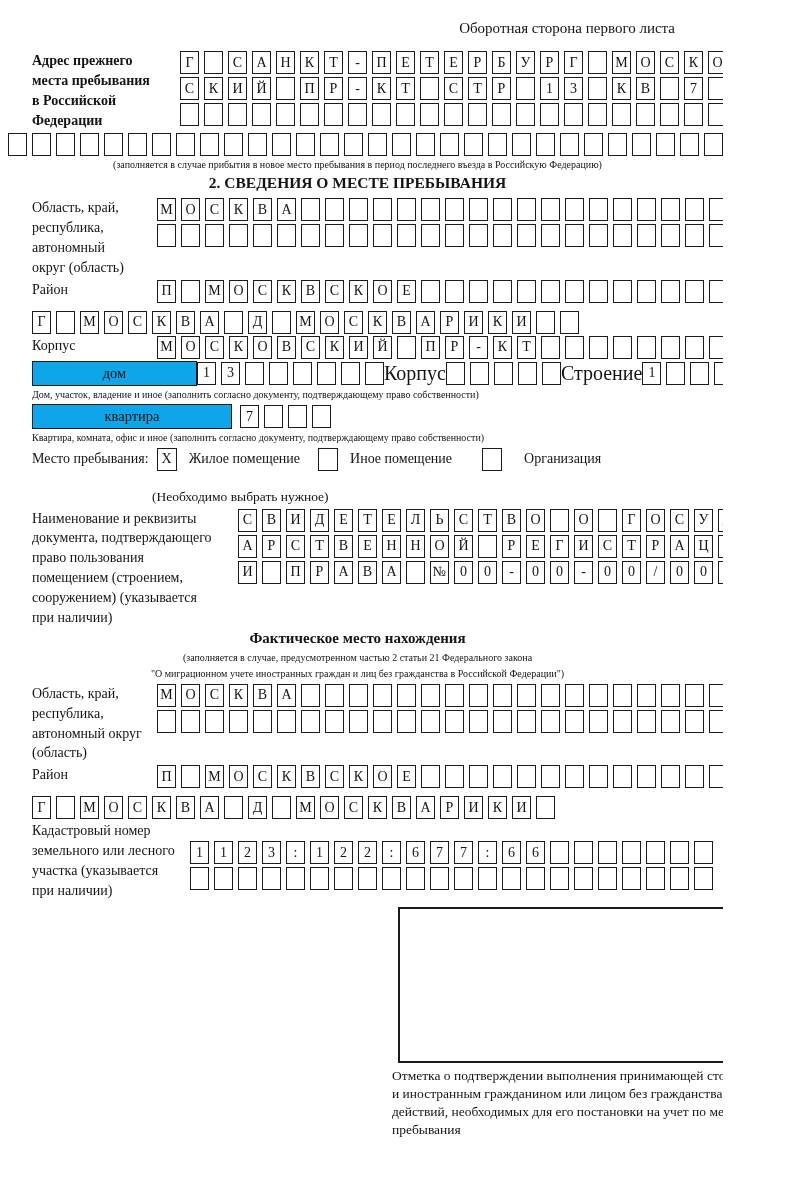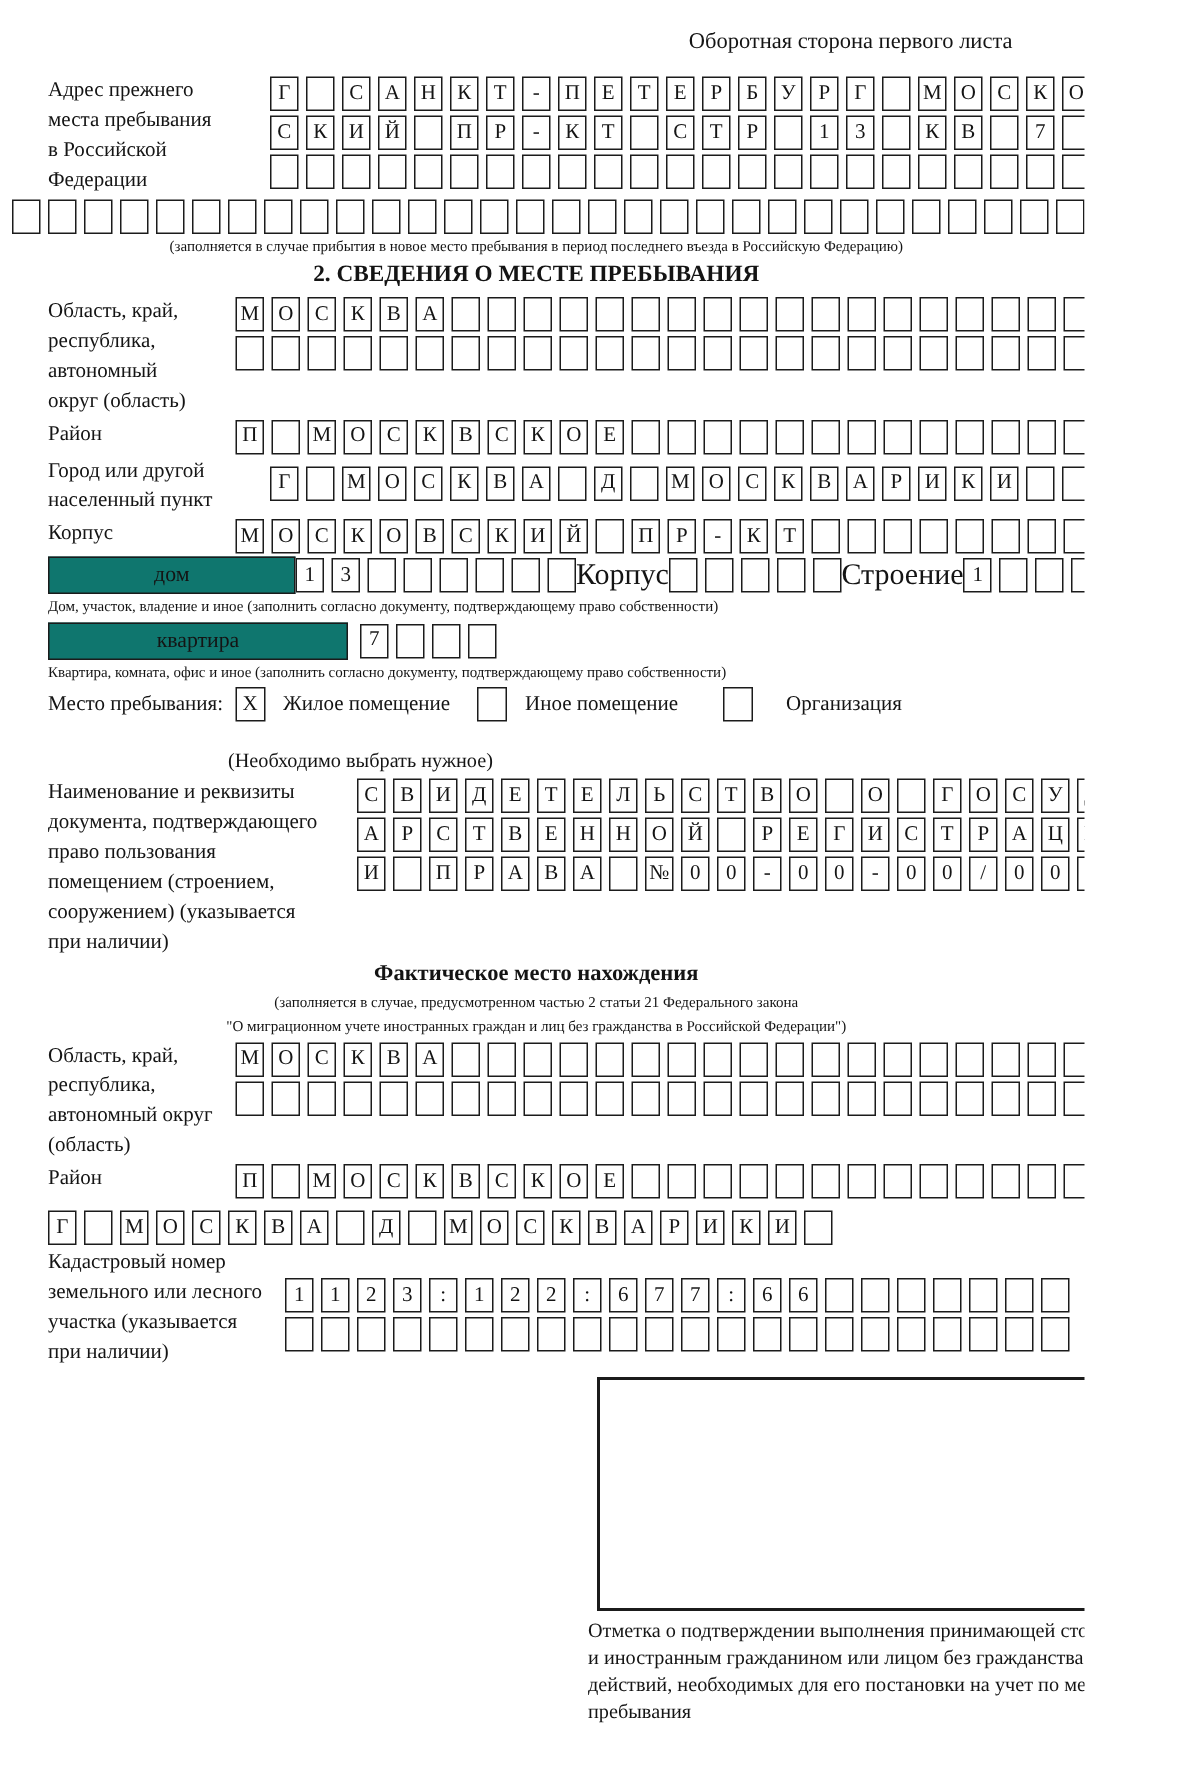--- a/index.html
+++ b/index.html
@@ -4,34 +4,34 @@
 <style>
   html,body{margin:0;padding:0;background:#ffffff;}
   .page{
     width:723px;height:1180px;box-sizing:border-box;background:#fff;
     font-family:"Liberation Serif",serif;color:#141414;
     padding:20px 40px 0 32px;overflow:hidden;position:relative;
   }
   .header-note{text-align:right;font-size:15px;padding-right:8px;margin-bottom:14px;}
   .field{display:flex;align-items:flex-start;margin-bottom:2px;}
   .flabel{font-size:14px;line-height:1.42;white-space:pre-line;flex-shrink:0;}
-  .w148{width:148px;} .w125{width:125px;} .w206{width:206px;} .w182{width:182px;} .w158{width:158px;}
+  .w148{width:148px;font-weight:bold;} .w125{width:125px;} .w206{width:206px;} .w182{width:182px;} .w158{width:158px;}
   .cellcol{display:flex;flex-direction:column;gap:3px;}
   .cellrow{display:flex;gap:5px;}
   .cell{
     width:19px;height:23px;box-sizing:border-box;border:1.7px solid #1b1b1b;
     display:flex;align-items:center;justify-content:center;
     font-size:14px;flex-shrink:0;background:#fff;
   }
   .caption{font-size:10px;line-height:1.35;margin:2px 0 3px;}
   .caption.center{text-align:center;}
   .section-title{text-align:center;font-weight:bold;font-size:15.5px;margin:3px 0 6px;}
   .widebox{
     box-sizing:border-box;border:1.7px solid #1b1b1b;height:25px;
-    display:flex;align-items:center;justify-content:center;font-size:14.5px;flex-shrink:0;background:#0f766e;
+    display:flex;align-items:center;justify-content:center;font-size:14.5px;flex-shrink:0;background:#0ea5e9;
   }
   .dombox{width:165px;} .kvbox{width:200px;}
   .inline-row{display:flex;align-items:center;margin-bottom:2px;}
   .inline-label{font-size:20px;flex-shrink:0;}
   .gap8{width:8px;} .gap10{width:10px;}
   .mesto-row{display:flex;align-items:center;margin:3px 0 18px;font-size:14px;}
   .checkbox{
     width:20px;height:23px;box-sizing:border-box;border:1.7px solid #1b1b1b;
     display:flex;align-items:center;justify-content:center;font-size:14px;flex-shrink:0;margin:0 12px;background:#fff;
   }
@@ -260,22 +260,20 @@
         <div class="cell"></div>
         <div class="cell"></div>
         <div class="cell"></div>
         <div class="cell"></div>
         <div class="cell"></div>
         <div class="cell"></div>
       </div>
   </div>
 
   <div class="field">
-    <div class="flabel w148">Город или другой
-населенный пункт</div>
     <div class="cellrow mt6">
         <div class="cell">Г</div>
         <div class="cell"></div>
         <div class="cell">М</div>
         <div class="cell">О</div>
         <div class="cell">С</div>
         <div class="cell">К</div>
         <div class="cell">В</div>
         <div class="cell">А</div>
         <div class="cell"></div>

